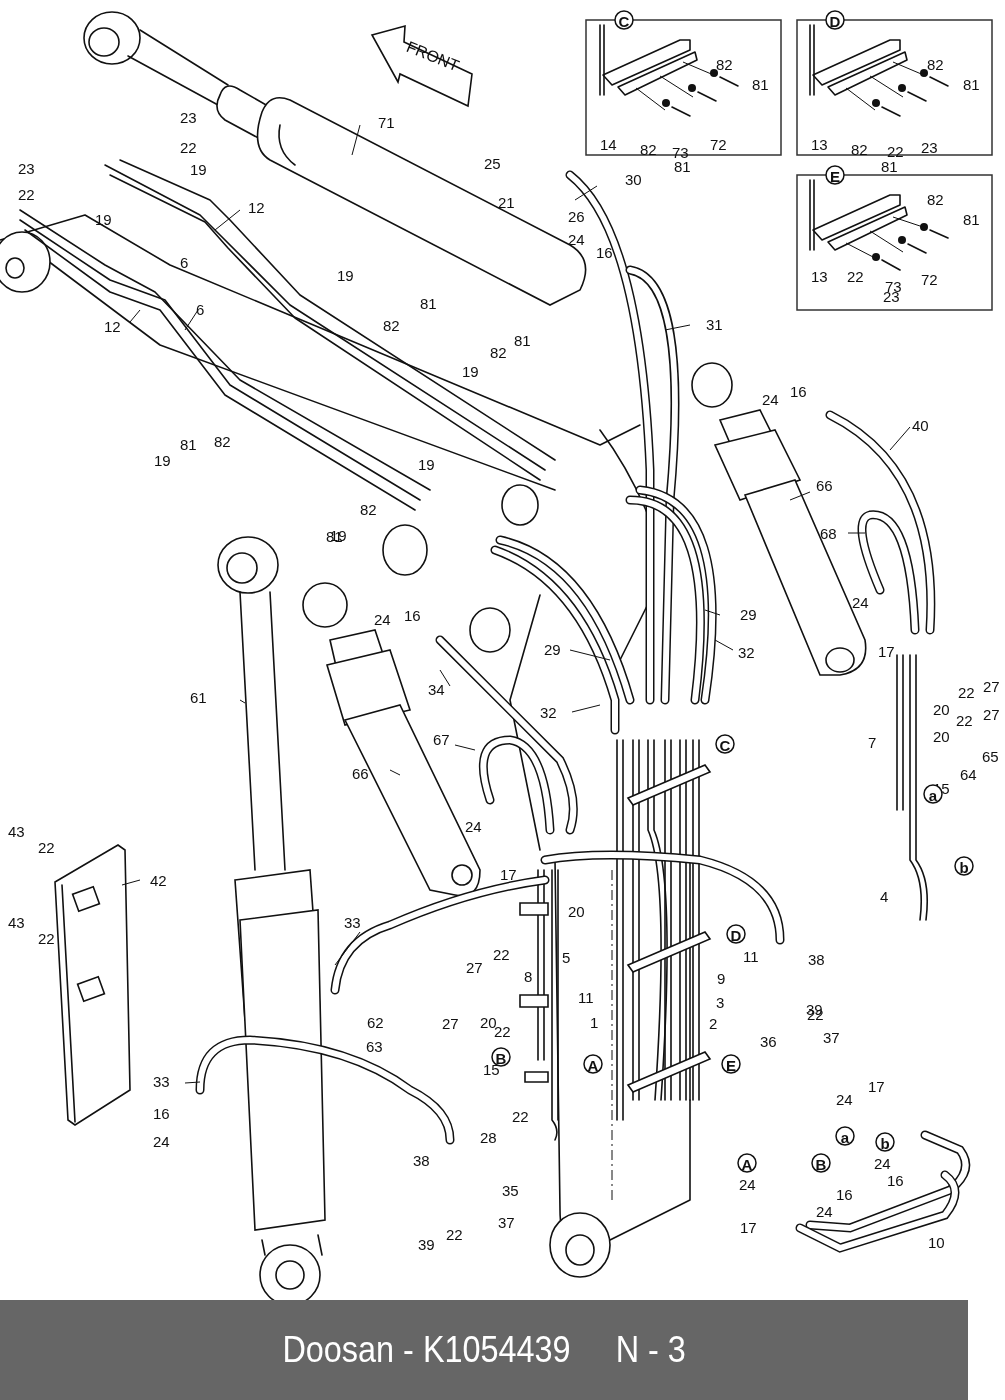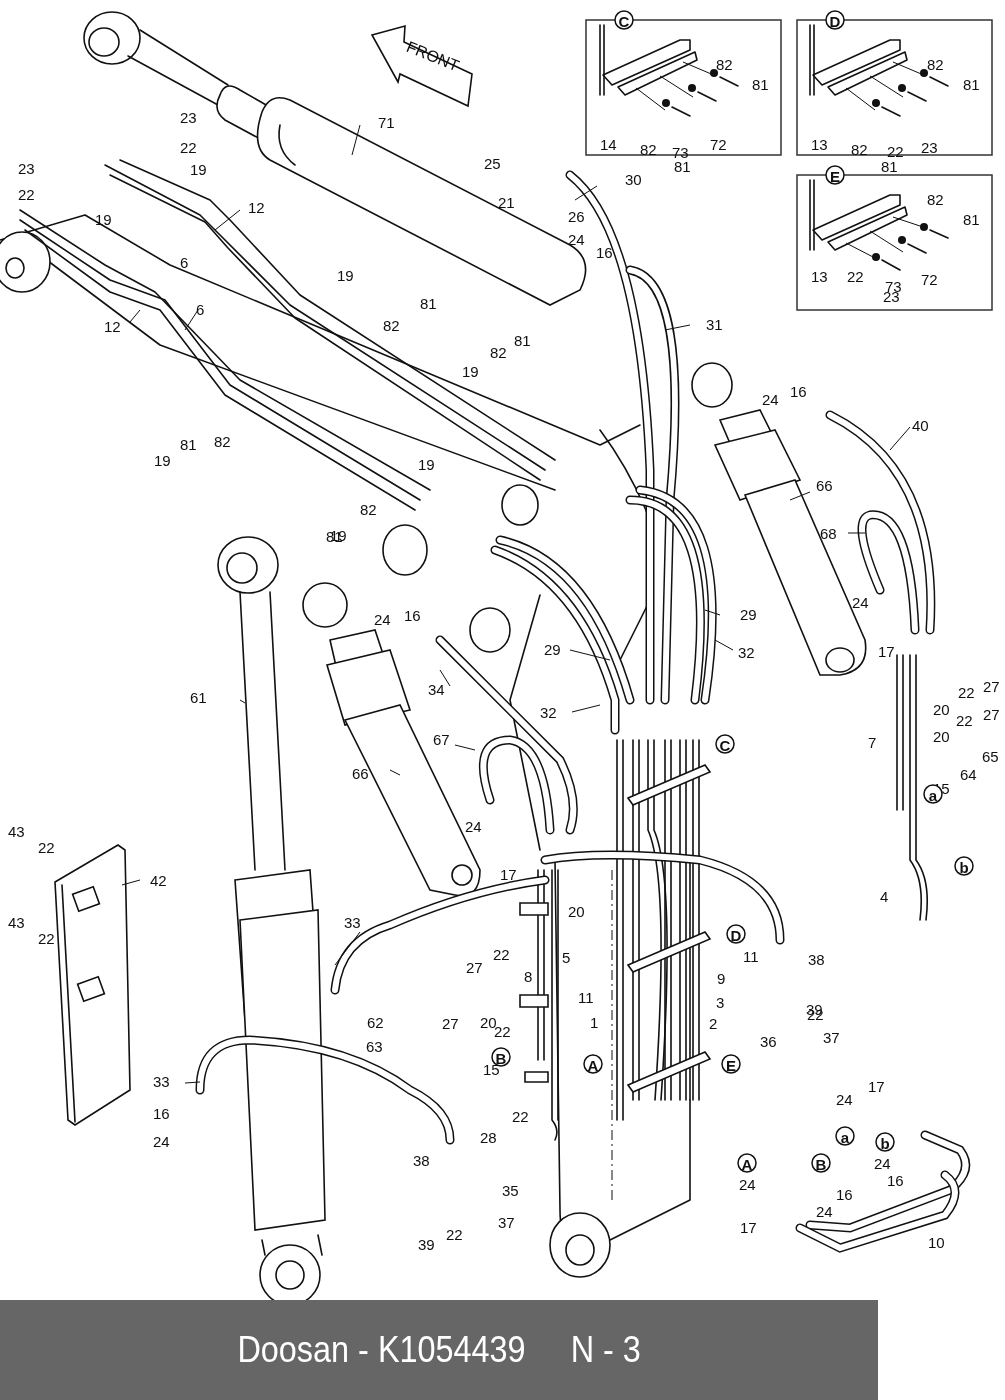--- a/index.html
+++ b/index.html
@@ -9,21 +9,21 @@
   .ln { stroke:#111; stroke-width:1.6; fill:none; stroke-linejoin:round; stroke-linecap:round; }
   .thin { stroke:#111; stroke-width:1; fill:none; }
   .hose { stroke:#111; stroke-width:9; fill:none; stroke-linecap:round; }
   .hose-in { stroke:#fff; stroke-width:6; fill:none; stroke-linecap:round; }
   .dash { stroke:#111; stroke-width:1; fill:none; stroke-dasharray:10 4 2 4; }
   .fill-w { fill:#fff; stroke:#111; stroke-width:1.6; }
   .dot { fill:#111; }
   .inset { fill:#fff; stroke:#333; stroke-width:1.5; }
   .circ { fill:#fff; stroke:#111; stroke-width:1.5; }
   .circ-t { font-weight:bold; text-anchor:middle; dominant-baseline:central; font-size:14px; }
-  #footer { position:absolute; left:0; top:1300px; width:878px; height:100px; background:#666666; display:flex; align-items:center; justify-content:center; }
+  #footer { position:absolute; left:0; top:1300px; width:968px; height:100px; background:#666666; display:flex; align-items:center; justify-content:center; }
   #footer-text { color:#fff; font-size:36px; font-family:"Liberation Sans", sans-serif; letter-spacing:0; transform:scaleX(0.9); white-space:pre; }
 </style>
 </head>
 <body>
 
 <svg id="diagram" viewBox="0 0 1005 1300" xmlns="http://www.w3.org/2000/svg">
 
   <g>
     <rect class="inset" x="586" y="20" width="195" height="135"></rect>
     <path class="ln" d="M600 25 L600 95 M604 25 L604 95"></path>

